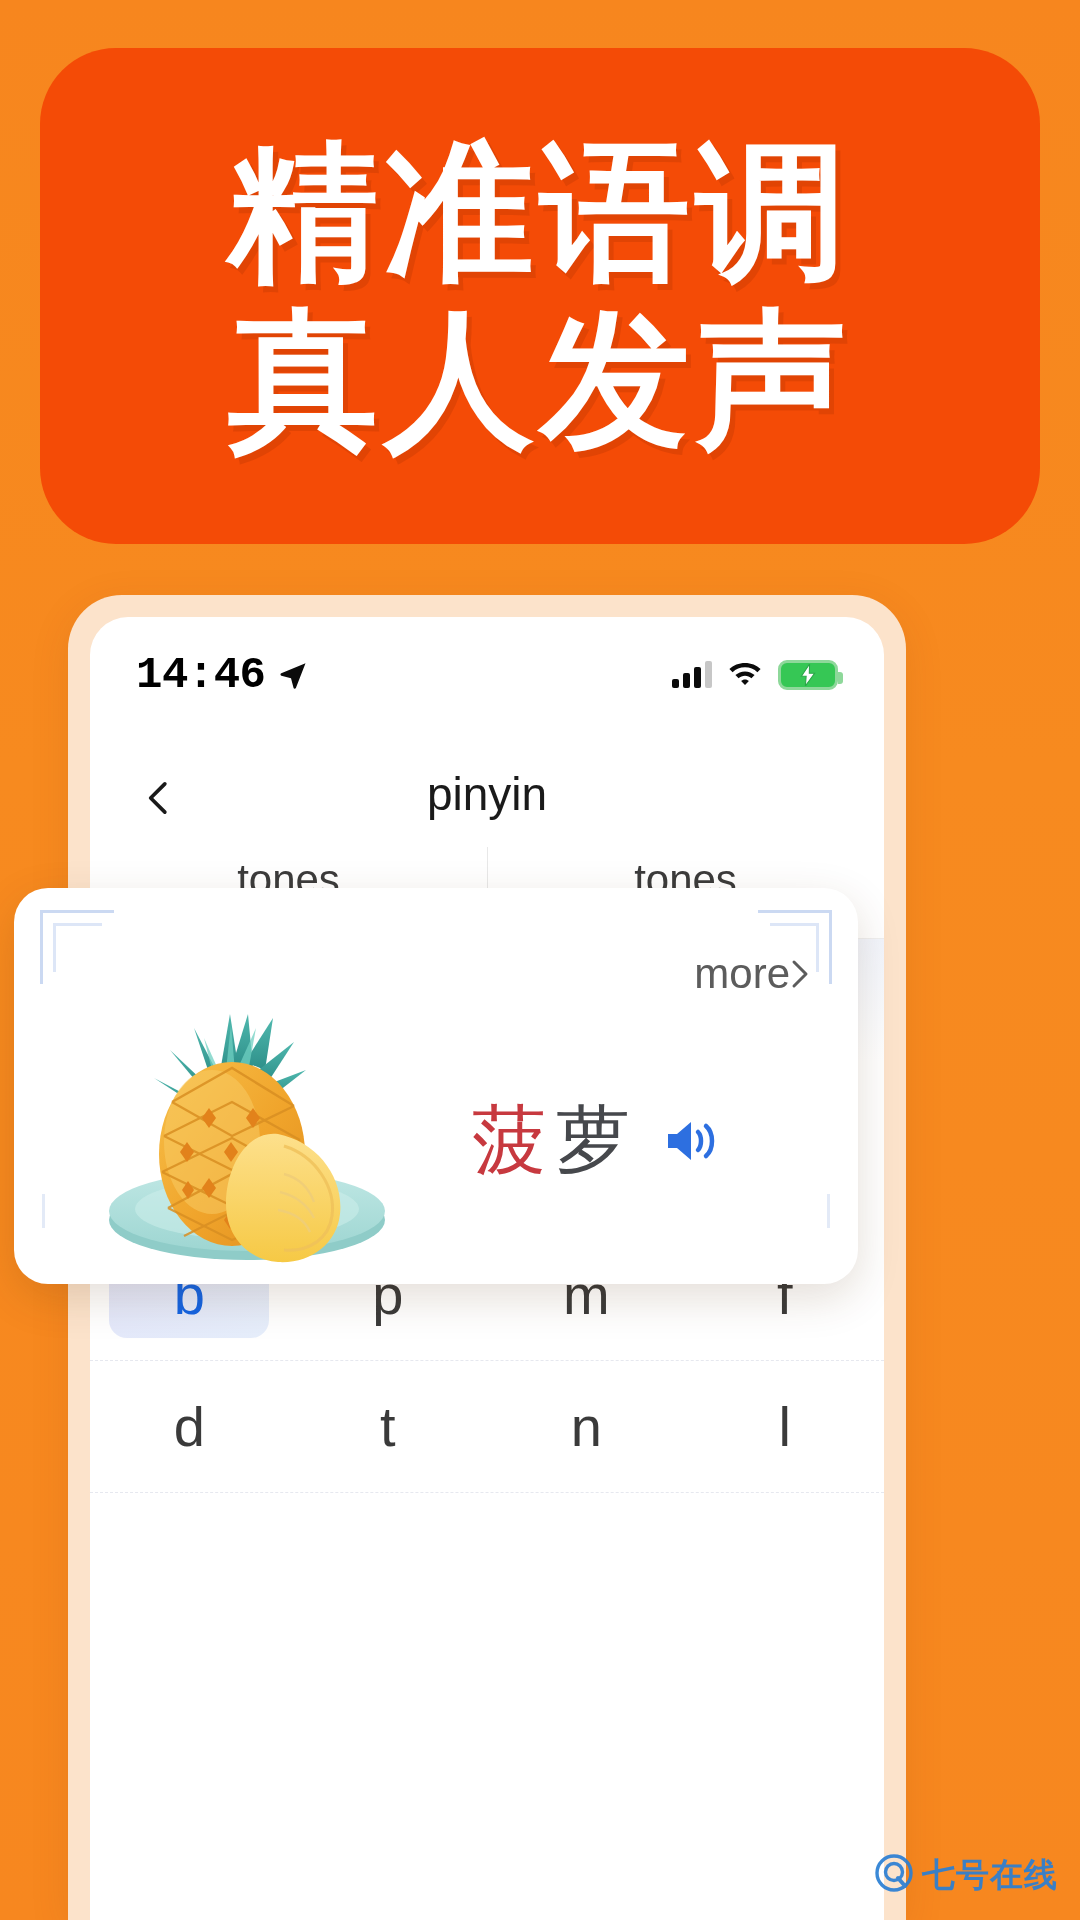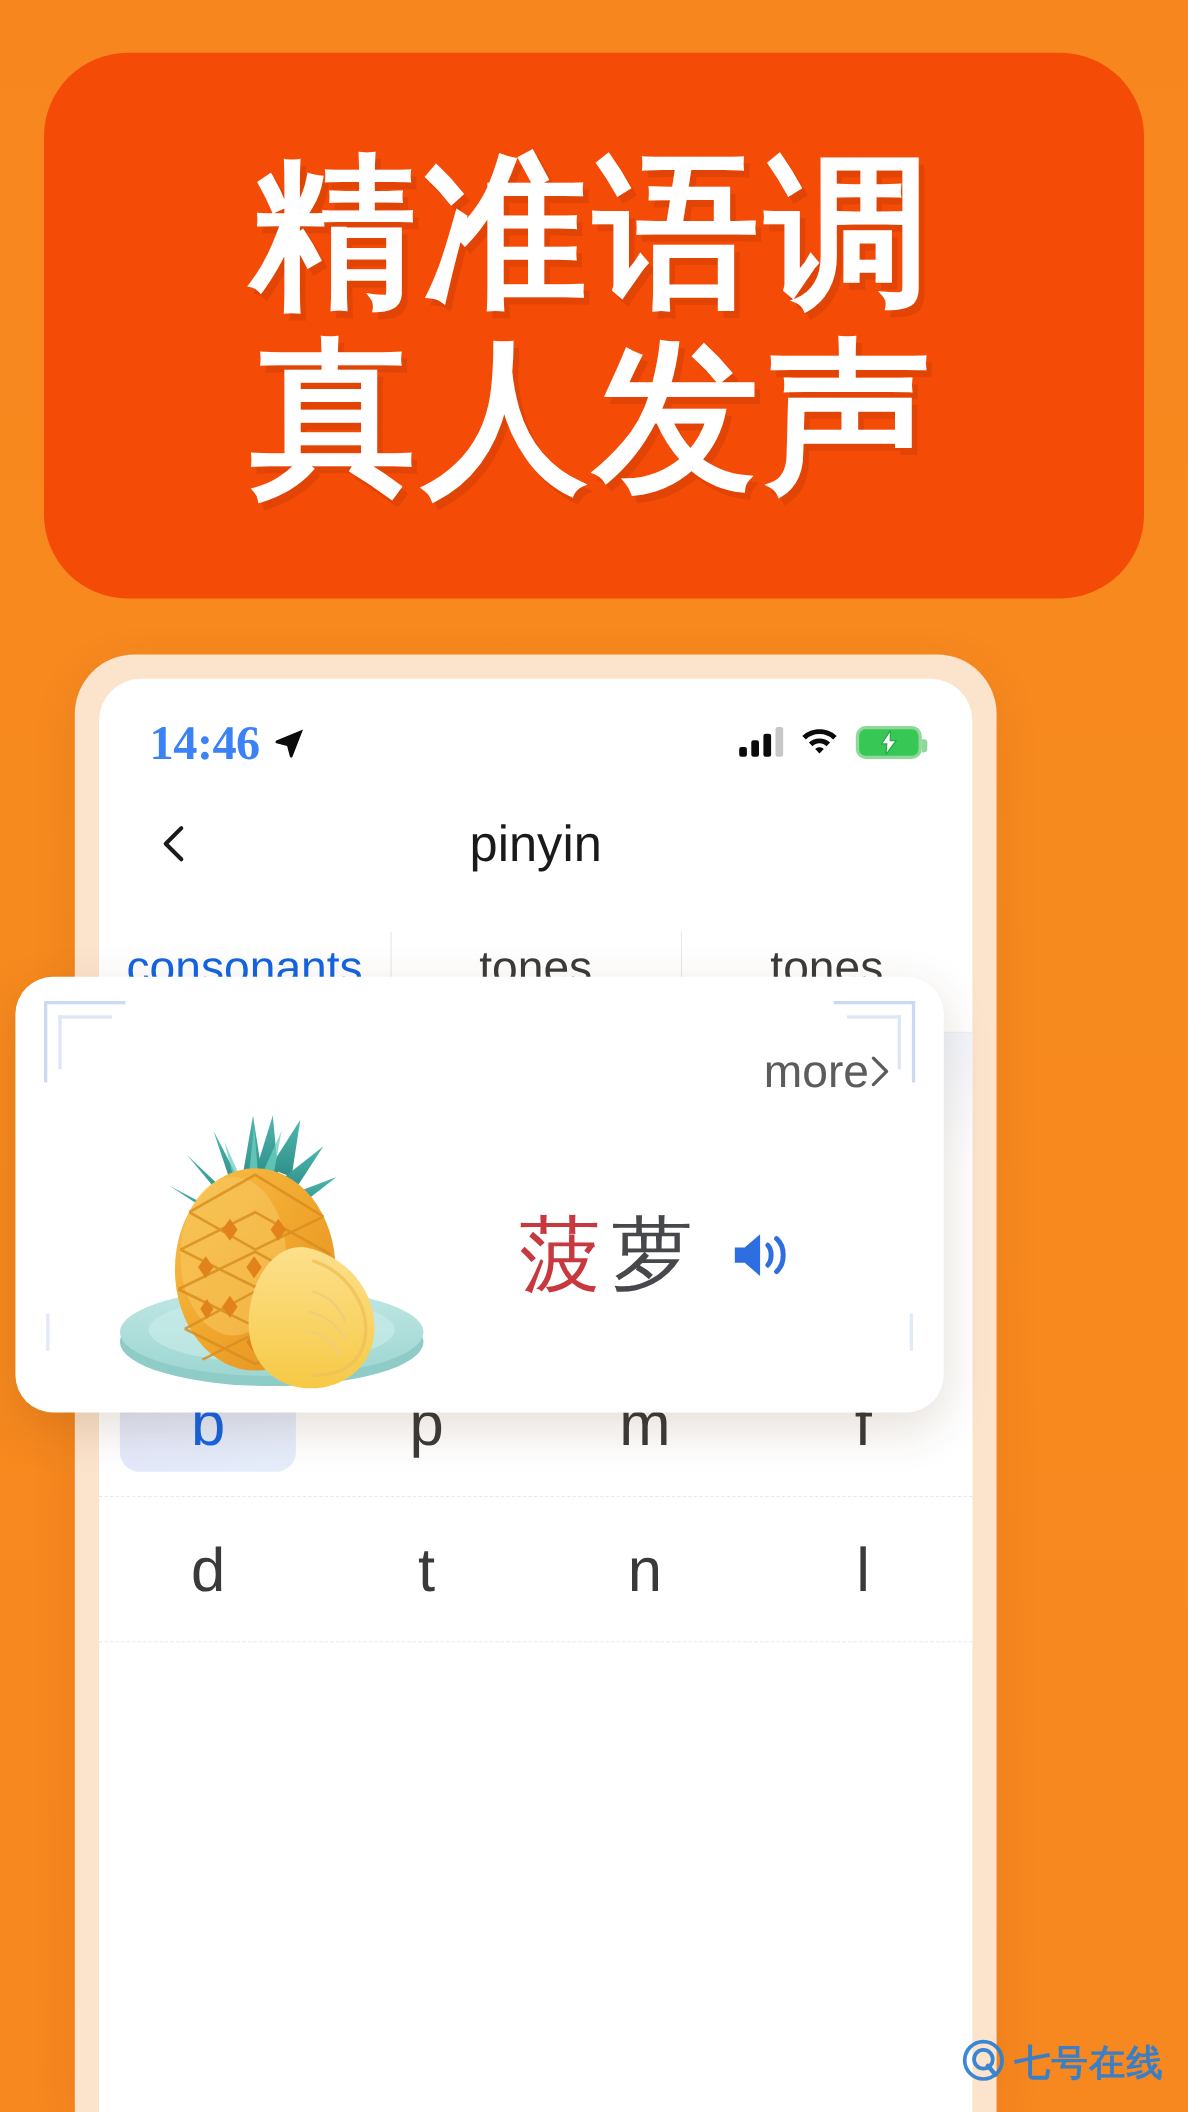--- a/index.html
+++ b/index.html
@@ -57,23 +57,23 @@
   }
 
   
   .statusbar {
     height:96px;
     display:flex; align-items:center; justify-content:space-between;
     padding:20px 46px 0 46px;
   }
   .sb-left { display:flex; align-items:center; gap:12px; }
   .sb-time {
-    font-size:44px; font-weight:bold; color:#3b82f6;
+    font-size:44px; font-weight:bold; color:#000000;
     letter-spacing:-0.5px;
-    font-family:Liberation Serif, serif;
+    font-family:Liberation Mono, monospace;
   }
   .sb-loc { width:30px; height:30px; display:block; }
   .sb-right { display:flex; align-items:center; gap:15px; }
   .bars { display:flex; align-items:flex-end; gap:4px; height:26px; }
   .bars i { width:7px; background:#0B0B0B; border-radius:2px; display:block; }
   .bars i:nth-child(1){ height:9px; }
   .bars i:nth-child(2){ height:15px; }
   .bars i:nth-child(3){ height:21px; }
   .bars i:nth-child(4){ height:27px; background:#C7C7C7; }
   .wifi { width:36px; height:28px; }
@@ -87,21 +87,21 @@
   }
   .batt:after {
     content:""; position:absolute; right:-8px; top:9px;
     width:5px; height:12px; background:#8ED89A; border-radius:0 3px 3px 0;
   }
   .bolt { width:18px; height:22px; }
 
   
   .navbar {
     height:108px;
-    display:flex; align-items:center;
+    display:flex; align-items:flex-end;
     position:relative;
     padding:0 46px;
   }
   .back-chevron {
     width:46px; height:46px;
     display:flex; align-items:center; justify-content:center;
     cursor:pointer;
   }
   .nav-title {
     position:absolute; left:0; right:0; text-align:center;
@@ -282,24 +282,20 @@
       <div class="navbar">
         <div class="back-chevron">
           <svg viewBox="0 0 24 24" width="40" height="40" aria-hidden="true">
             <path d="M15.5 3.5 7 12l8.5 8.5" fill="none" stroke="#1A1A1A" stroke-width="2.2" stroke-linecap="round" stroke-linejoin="round"></path>
           </svg>
         </div>
         <div class="nav-title">pinyin</div>
       </div>
 
       <div class="tabs">
-        <div class="tab active">
-          <span>consonants</span>
-          <span class="underline"></span>
-        </div>
         <div class="tab">
           <span>tones</span>
           <span class="underline"></span>
         </div>
         <div class="tab">
           <span>tones</span>
           <span class="underline"></span>
         </div>
       </div>
 

